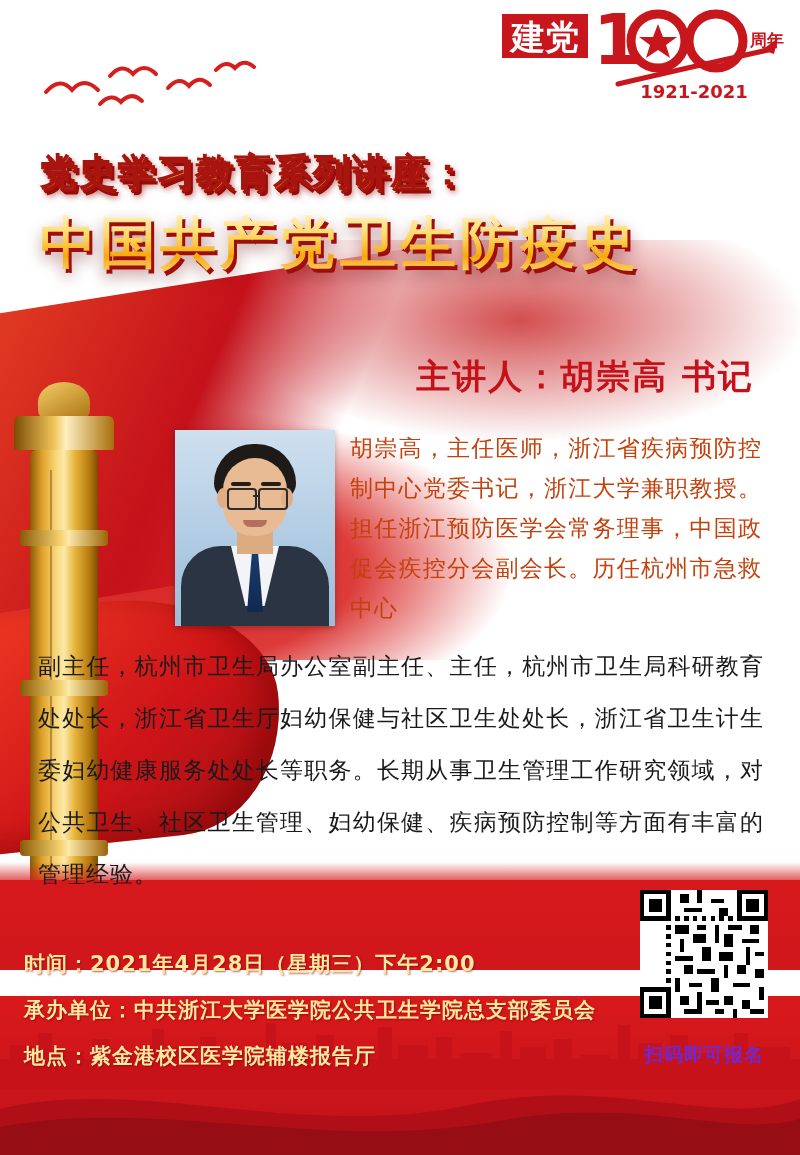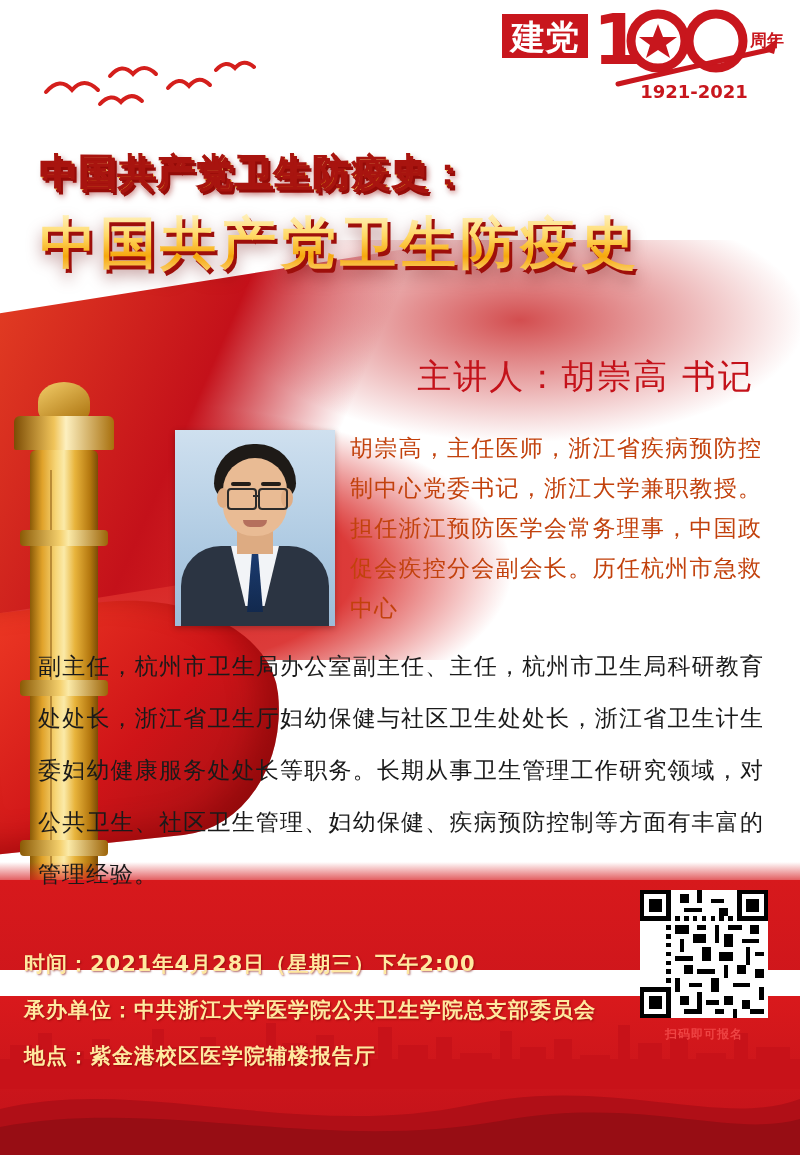--- a/index.html
+++ b/index.html
@@ -97,21 +97,21 @@
     font-size:56px;font-weight:bold;letter-spacing:4px;
     background:linear-gradient(180deg,#fff9dd 0%,#ffd862 40%,#f6a80d 66%,#ffe9a6 100%);
     -webkit-background-clip:text;background-clip:text;color:transparent;
     filter:drop-shadow(3px 4px 0 #9e0f0b) drop-shadow(0 6px 8px rgba(100,0,0,.35));
     font-family:"DejaVu Sans","Liberation Sans",sans-serif;
   }
 
   
   .speaker{
     position:absolute;right:46px;top:354px;z-index:8;
-    font-size:34px;font-weight:normal;color:#c4121a;letter-spacing:2px;
+    font-size:34px;font-weight:bold;color:#c4121a;letter-spacing:2px;
     font-family:"DejaVu Sans","Liberation Sans",sans-serif;
   }
 
   
   .portrait{
     position:absolute;left:175px;top:430px;width:160px;height:196px;z-index:8;
     background:linear-gradient(180deg,#cfe0ef 0%,#aecae2 60%,#9dbcd8 100%);
     overflow:hidden;
     box-shadow:0 2px 6px rgba(0,0,0,.25);
   }
@@ -154,21 +154,21 @@
   }
   .info div{
     color:#ffe9a0;font-size:21px;font-weight:bold;letter-spacing:1px;
     margin-bottom:18px;
     text-shadow:1px 1px 2px rgba(120,0,0,.6);
   }
 
   
   .qr-wrap{position:absolute;right:32px;top:890px;z-index:9;text-align:center;}
   .qr{width:128px;height:128px;background:#fff;padding:0;}
-  .qr-label{margin-top:8px;color:#ef4444;font-size:12px;font-weight:bold;letter-spacing:1px;
+  .qr-label{margin-top:24px;color:#6d28d9;font-size:19px;font-weight:bold;letter-spacing:1px;
             font-family:"DejaVu Sans","Liberation Sans",sans-serif;}
 
   
   .bottom-red{
     position:absolute;left:0;bottom:0;width:800px;height:185px;z-index:4;
     background:linear-gradient(180deg,#ffffff 0%,#ffffff 14%,#d9191c 14%,#c0121a 100%);
   }
   .skyline{position:absolute;left:0;bottom:66px;width:800px;height:80px;z-index:5;}
   .bottom-wave{position:absolute;left:0;bottom:0;width:800px;height:86px;z-index:6;}
 
@@ -217,21 +217,21 @@
 
       <text x="252" y="40" font-size="17" font-weight="bold" fill="#c8161d" font-family="DejaVu Sans, Liberation Sans, sans-serif">周年</text>
 
       <path d="M120 78 q60 -14 150 -34" stroke="#c8161d" stroke-width="5" fill="none" stroke-linecap="round"></path>
       <path d="M264 44 l16 -12 l-4 16 z" fill="#c8161d"></path>
       <text x="196" y="92" font-size="18" font-weight="bold" fill="#c8161d" text-anchor="middle" font-family="DejaVu Sans, Liberation Sans, sans-serif">1921-2021</text>
     </svg>
   </div>
 
   <div class="title-block">
-    <div class="title-1">中国共产党卫生防疫史：</div>
+    <div class="title-1">党史学习教育系列讲座：</div>
     <div class="title-2">中国共产党卫生防疫史</div>
   </div>
 
   <div class="bg-flag"></div>
   <div class="column">
     <div class="lion"></div>
     <div class="cap"></div>
     <div class="shaft"></div>
     <div class="shaftline"></div>
     <div class="ring" style="top:150px"></div>

